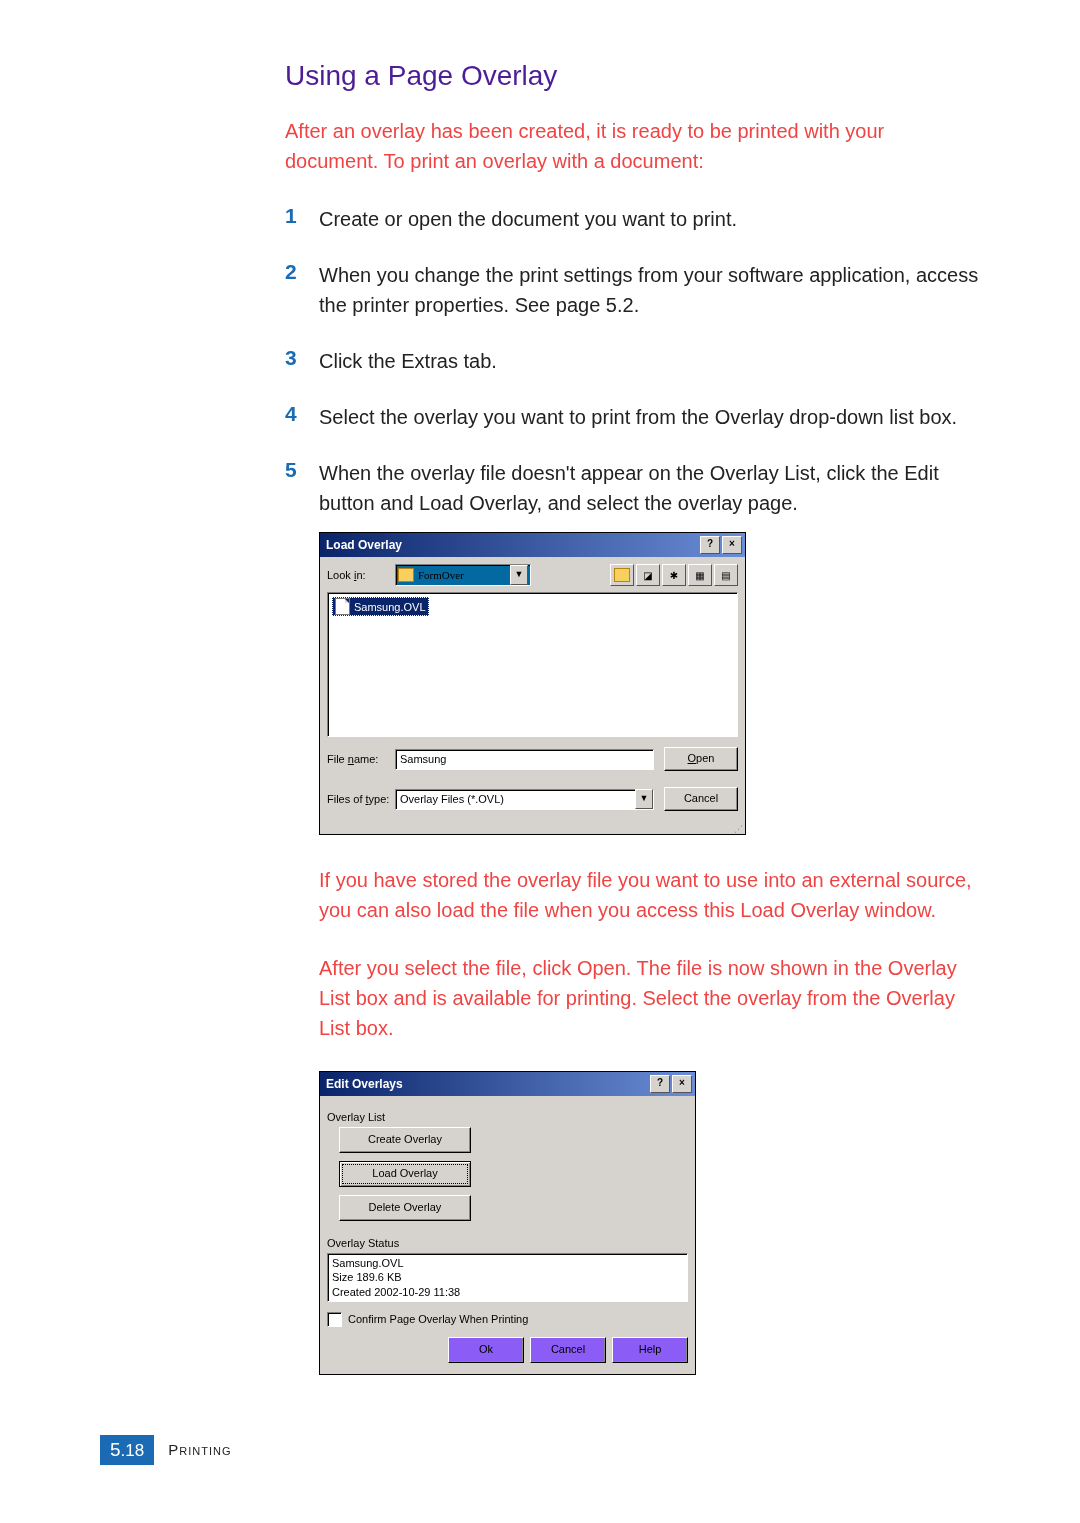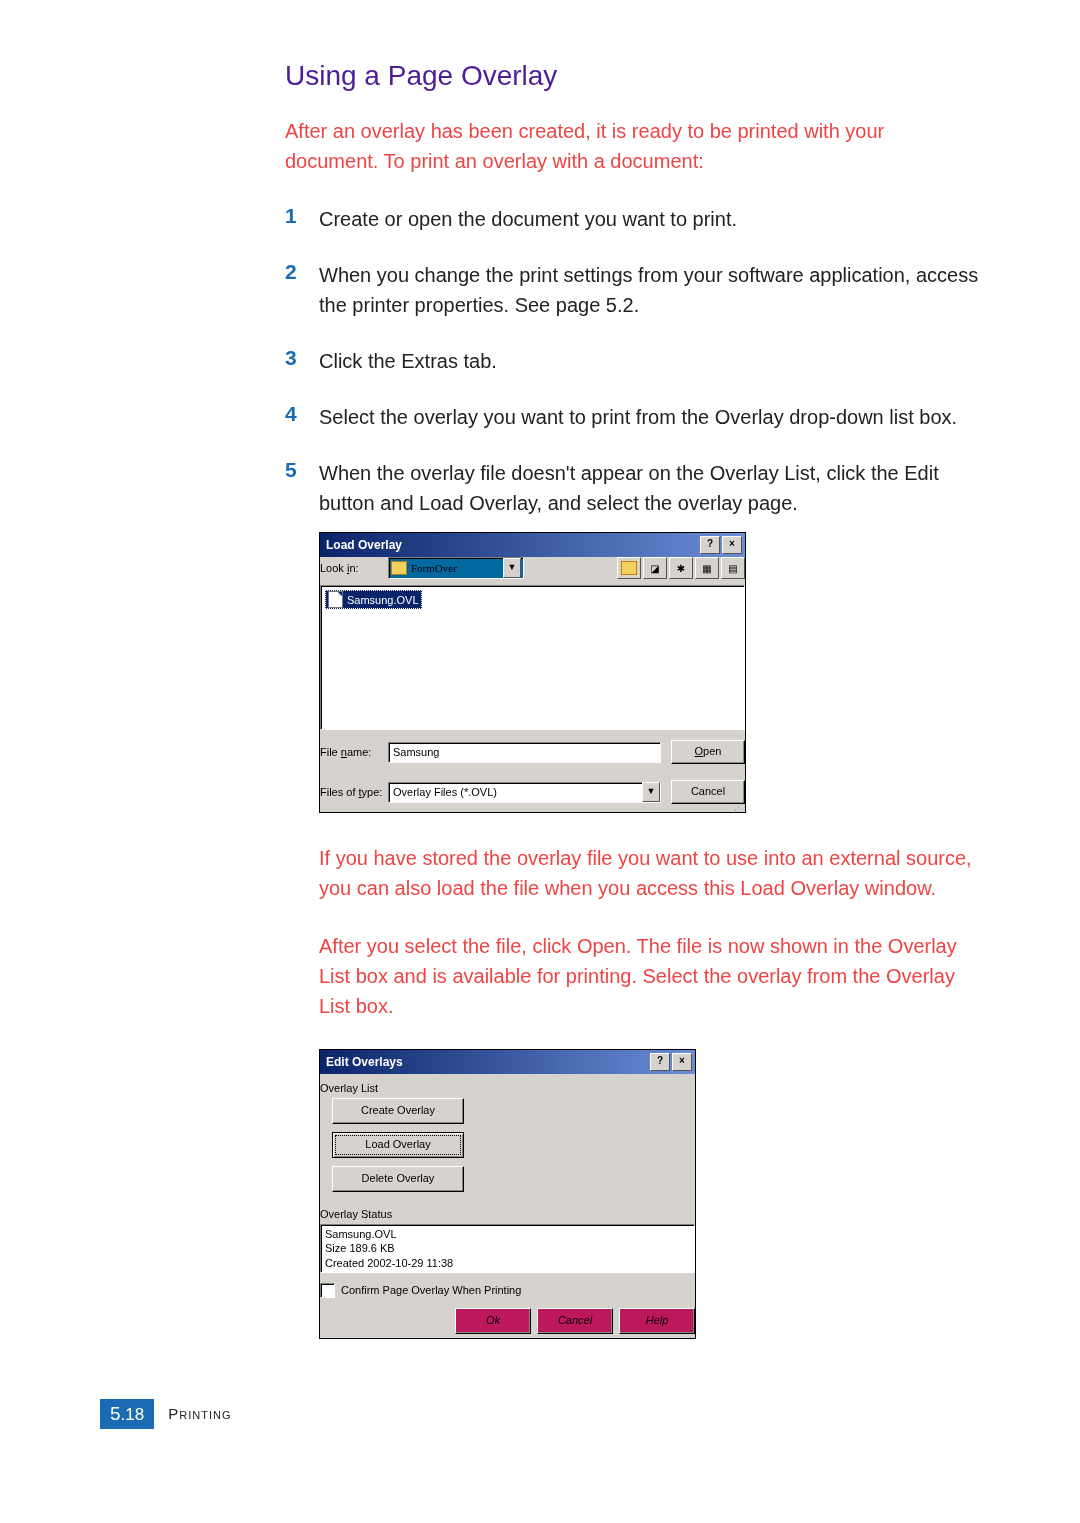--- a/index.html
+++ b/index.html
@@ -84,21 +84,21 @@
     border-bottom-color: #555;
     color: #000;
     text-align: center;
     line-height: 14px;
     font-size: 10px;
     margin-left: 2px;
     font-family: Arial;
     font-weight: bold;
   }
   .dlg-body {
-    padding: 0;
+    padding: 7px;
   }
   .field-row {
     display: flex;
     align-items: center;
     margin-bottom: 6px;
   }
   .field-label {
     width: 68px;
   }
   .lookin-select {
@@ -311,28 +311,27 @@
   }
   .btn-row {
     display: flex;
     justify-content: flex-end;
     gap: 6px;
     padding-bottom: 4px;
   }
   .dlg-btn3 {
     width: 74px;
     height: 24px;
-    background: #be185d;
+    background: #8b5cf6;
     border: 1px solid #fff;
     border-right-color: #000;
     border-bottom-color: #000;
     box-shadow: inset -1px -1px 0 #888;
     text-align: center;
     line-height: 22px;
-    font-style: italic;
   }
   
   .footer {
     position: relative;
     margin-top: 60px;
     display: flex;
     align-items: center;
   }
   .page-badge {
     background: #1a6bb3;
@@ -420,21 +419,21 @@
               <span>Samsung.OVL</span>
             </span>
           </div>
           <div class="bottom-row">
             <span class="field-label">File <span class="underline-letter">n</span>ame:</span>
             <div class="text-input">
               <span>Samsung</span>
             </div>
             <div class="dlg-btn"><span class="underline-letter">O</span>pen</div>
           </div>
-          <div class="bottom-row" style="margin-bottom:0;">
+          <div class="bottom-row" style="margin-bottom:8px;">
             <span class="field-label">Files of <span class="underline-letter">t</span>ype:</span>
             <div class="select-input">
               <span style="flex:1">Overlay Files (*.OVL)</span>
               <span class="select-arrow">▼</span>
             </div>
             <div class="dlg-btn">Cancel</div>
           </div>
         </div>
         <div class="resize-grip">⋰</div>
       </div>

